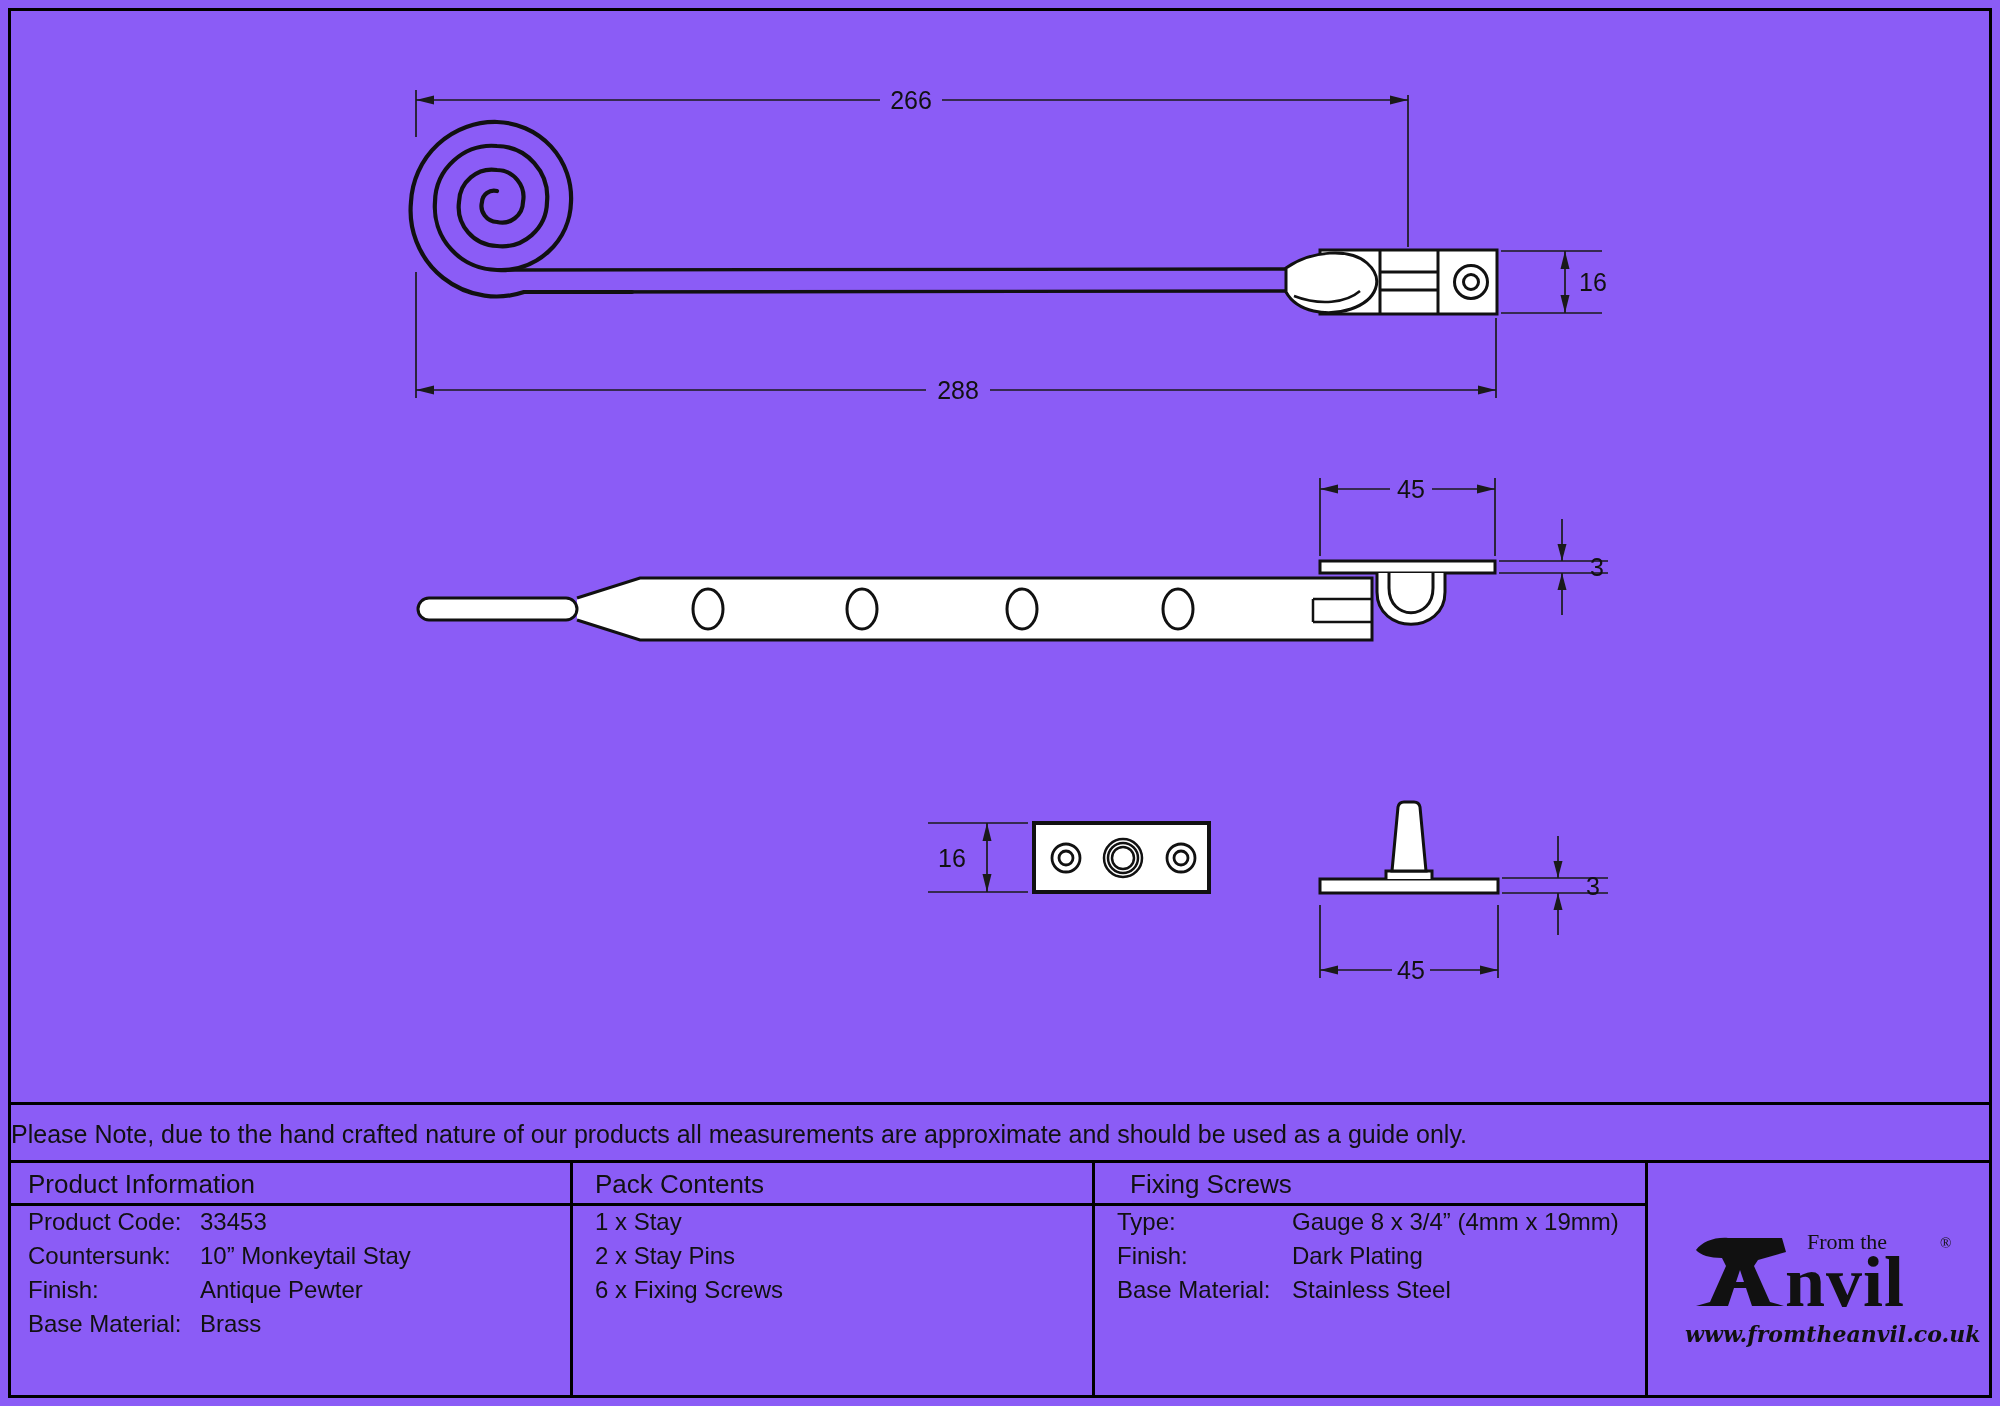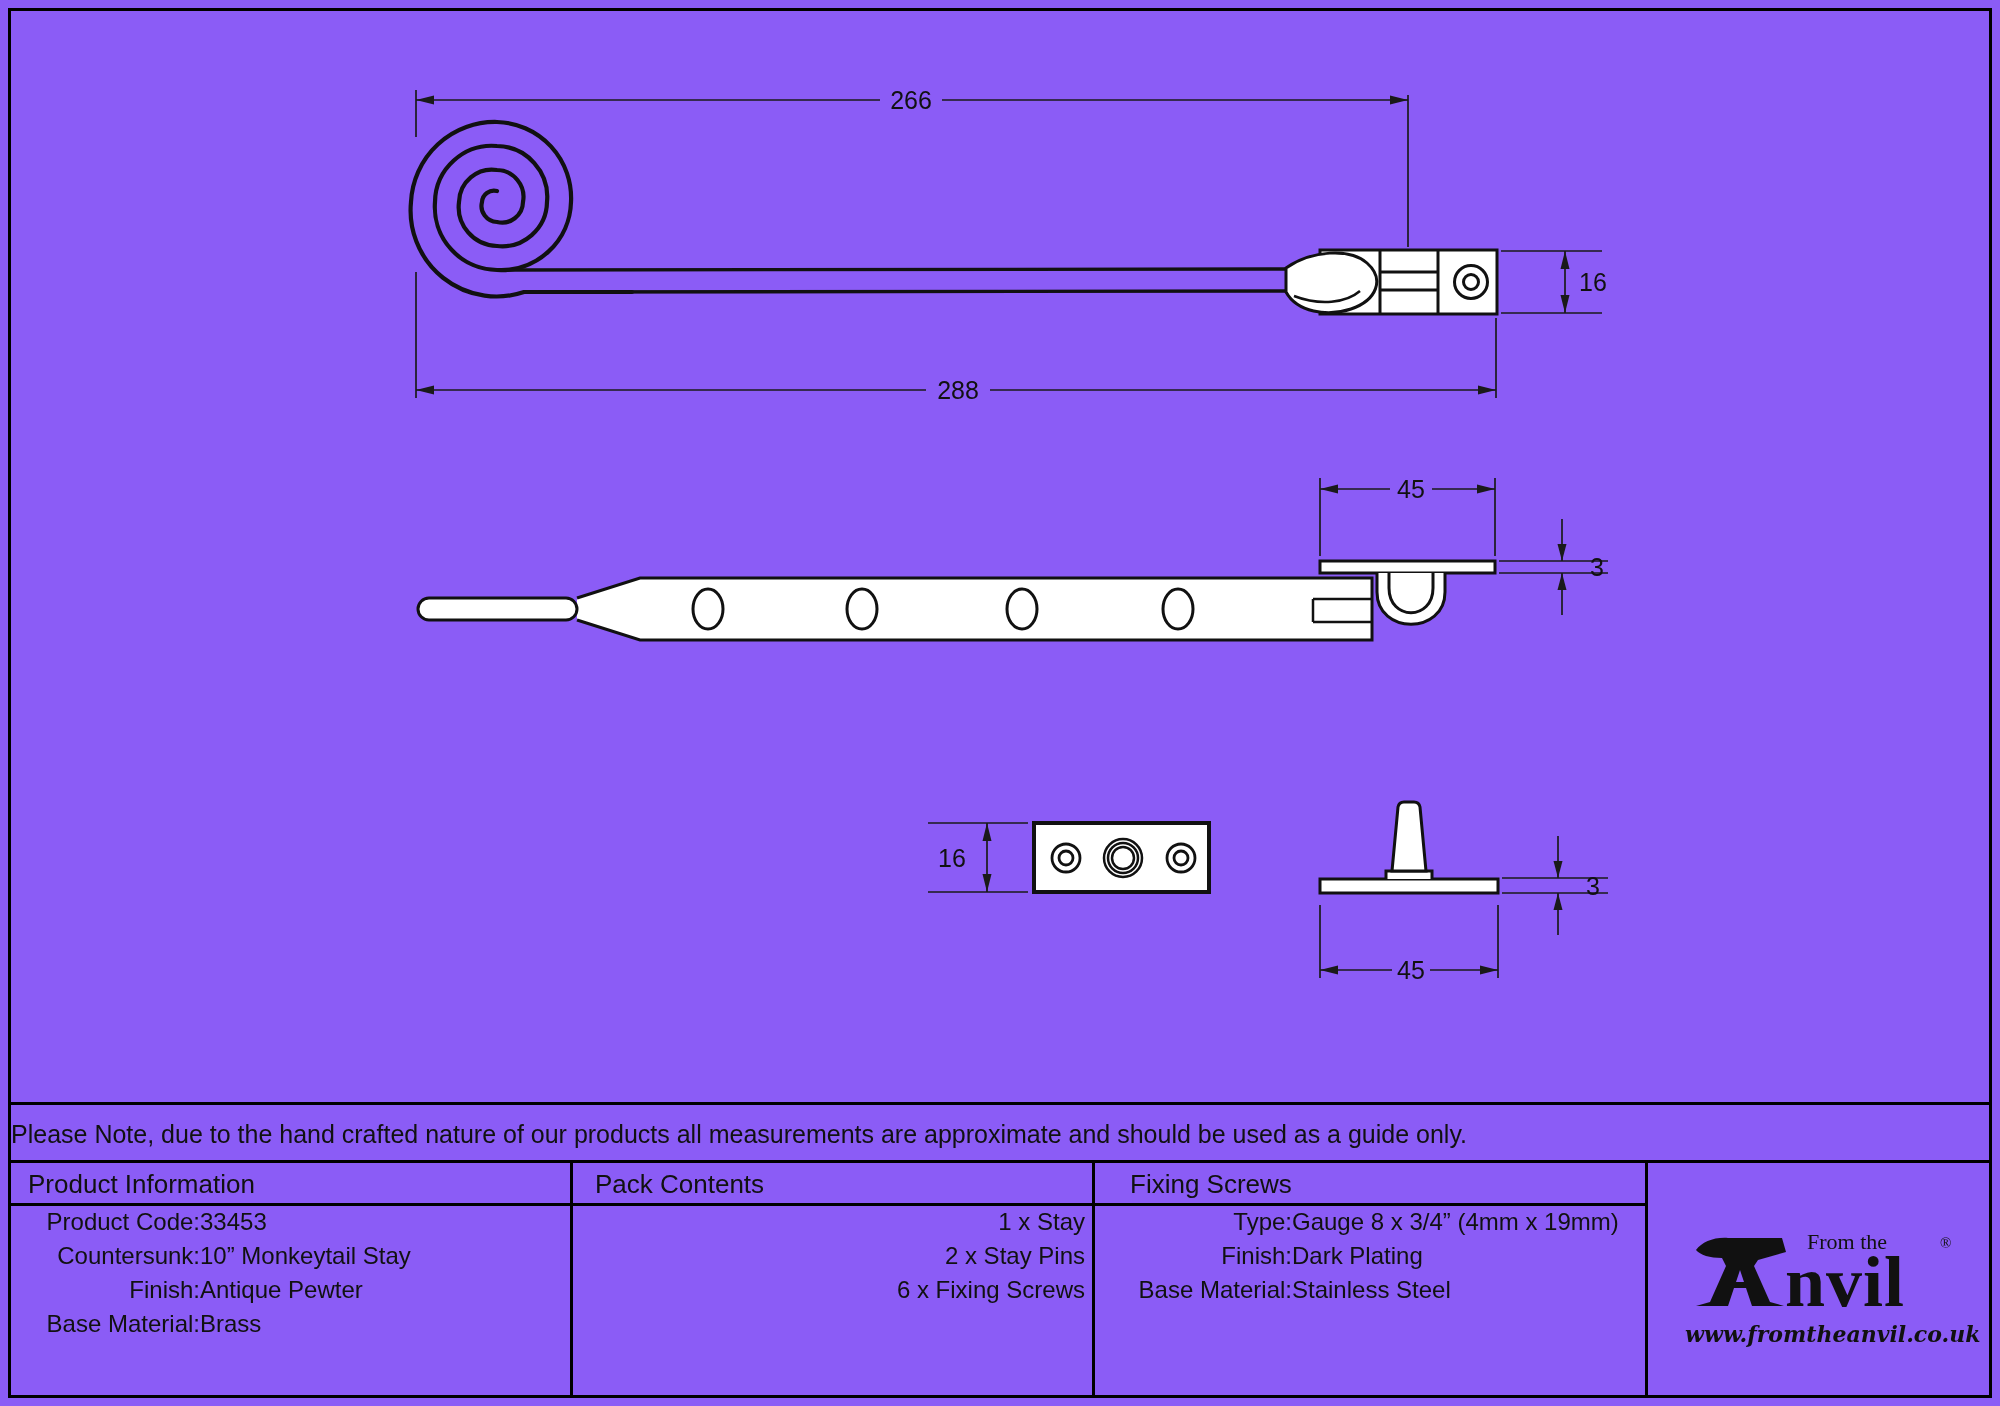--- a/index.html
+++ b/index.html
@@ -5,21 +5,21 @@
   html,body{margin:0;padding:0;background:#fff;}
   #stage{position:relative;width:2000px;height:1406px;background:#8b5cf6;overflow:hidden;
          font-family:"Liberation Sans",sans-serif;color:#111;}
   #frame{position:absolute;left:8px;top:8px;width:1984px;height:1390px;
          border:3px solid #000;box-sizing:border-box;}
   #drawing{position:absolute;left:-11px;top:-11px;}
   .hline,.vline{position:absolute;background:#000;}
   .note-row{position:absolute;left:0;top:1094px;width:1978px;height:58px;
             line-height:58px;box-sizing:border-box;font-size:25px;}
   .hdr{position:absolute;top:1152px;height:40px;line-height:42px;font-size:26px;}
-  .col-body{position:absolute;top:1194px;font-size:24px;line-height:34px;text-align:right;}
+  .col-body{position:absolute;top:1194px;font-size:24px;line-height:34px;}
   .kv-row{display:flex;}
   .kv-label{flex:0 0 172px;}
   .kv-label.wide{flex:0 0 175px;}
   .logo-cell{position:absolute;left:1634px;top:1152px;width:344px;height:232px;}
   .logo-anvil-icon{position:absolute;left:49px;top:73px;}
   .logo-fromthe{position:absolute;left:162px;top:66px;font-family:"Liberation Serif",serif;
                 font-size:22px;}
   .logo-brand{position:absolute;left:140px;top:78px;font-family:"Liberation Serif",serif;
               font-size:72px;font-weight:bold;letter-spacing:1px;}
   .logo-reg{position:absolute;left:295px;top:72px;font-family:"Liberation Serif",serif;

